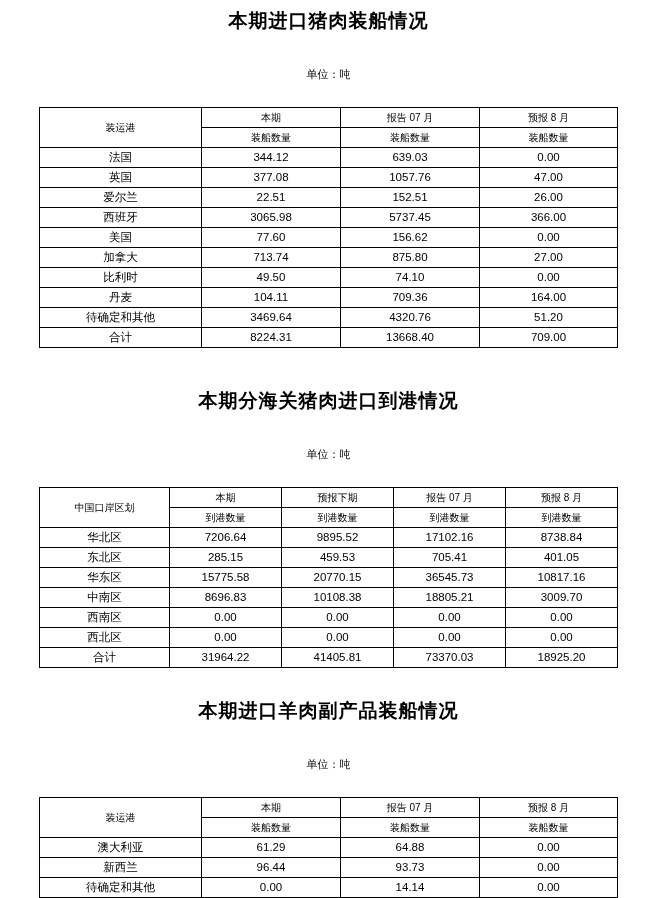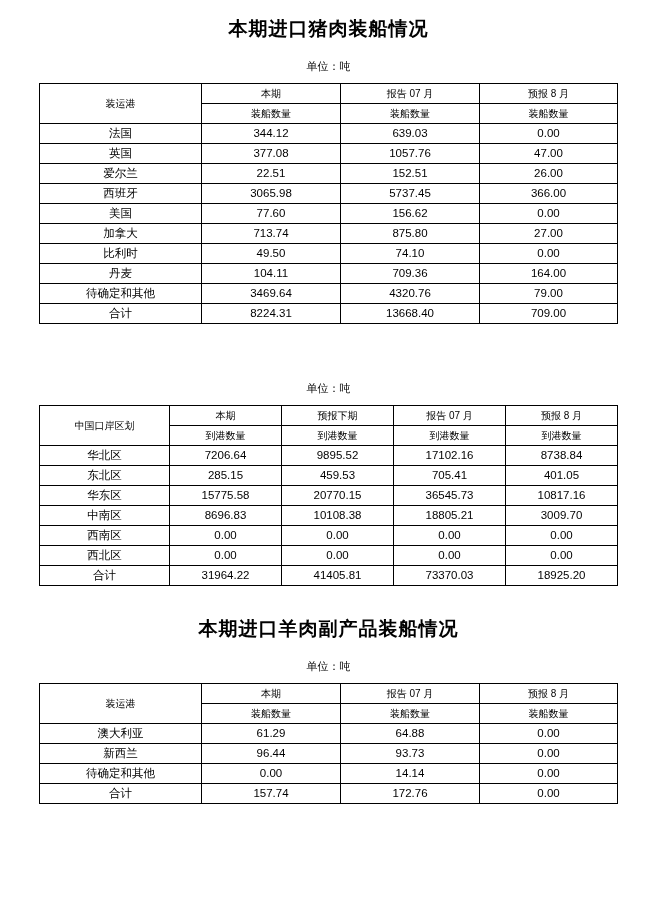--- a/index.html
+++ b/index.html
@@ -12,37 +12,37 @@
     background: #ffffff;
     font-family: "Liberation Sans", "DejaVu Sans", sans-serif;
     color: #000000;
     -webkit-font-smoothing: antialiased;
   }
   .page {
     width: 657px;
     height: 898px;
     position: relative;
     box-sizing: border-box;
-    padding: 8px;
+    padding: 0;
   }
   .section {
     width: 100%;
   }
   .section-title {
     text-align: center;
     font-weight: bold;
     font-size: 19px;
     letter-spacing: 1px;
     margin: 0;
     padding: 0;
   }
   .unit-line {
     text-align: center;
     font-size: 11px;
-    margin: 0;
+    margin: 16px;
     padding: 0;
   }
   table.data {
     border-collapse: collapse;
     table-layout: fixed;
     margin: 0 auto;
     background: #ffffff;
   }
   table.data td, table.data th {
     border: 1px solid #000000;
@@ -165,35 +165,36 @@
         <tr>
           <td>丹麦</td>
           <td>104.11</td>
           <td>709.36</td>
           <td>164.00</td>
         </tr>
         <tr>
           <td>待确定和其他</td>
           <td>3469.64</td>
           <td>4320.76</td>
-          <td>79.00</td>
+          <td>51.20</td>
         </tr>
         <tr>
           <td>合计</td>
           <td>8224.31</td>
           <td>13668.40</td>
           <td>709.00</td>
         </tr>
       </tbody>
     </table>
   </div>
 
   <div class="gap-d"></div>
 
   <div class="section">
+    <div class="section-title">本期分海关猪肉进口到港情况</div>
     <div class="gap-a"></div>
     <div class="unit-line">单位：吨</div>
     <div class="gap-b"></div>
     <table class="data t2">
       <colgroup>
         <col class="c0">
           <col class="c1">
           <col class="c2">
           <col class="c3">
           <col class="c4">

